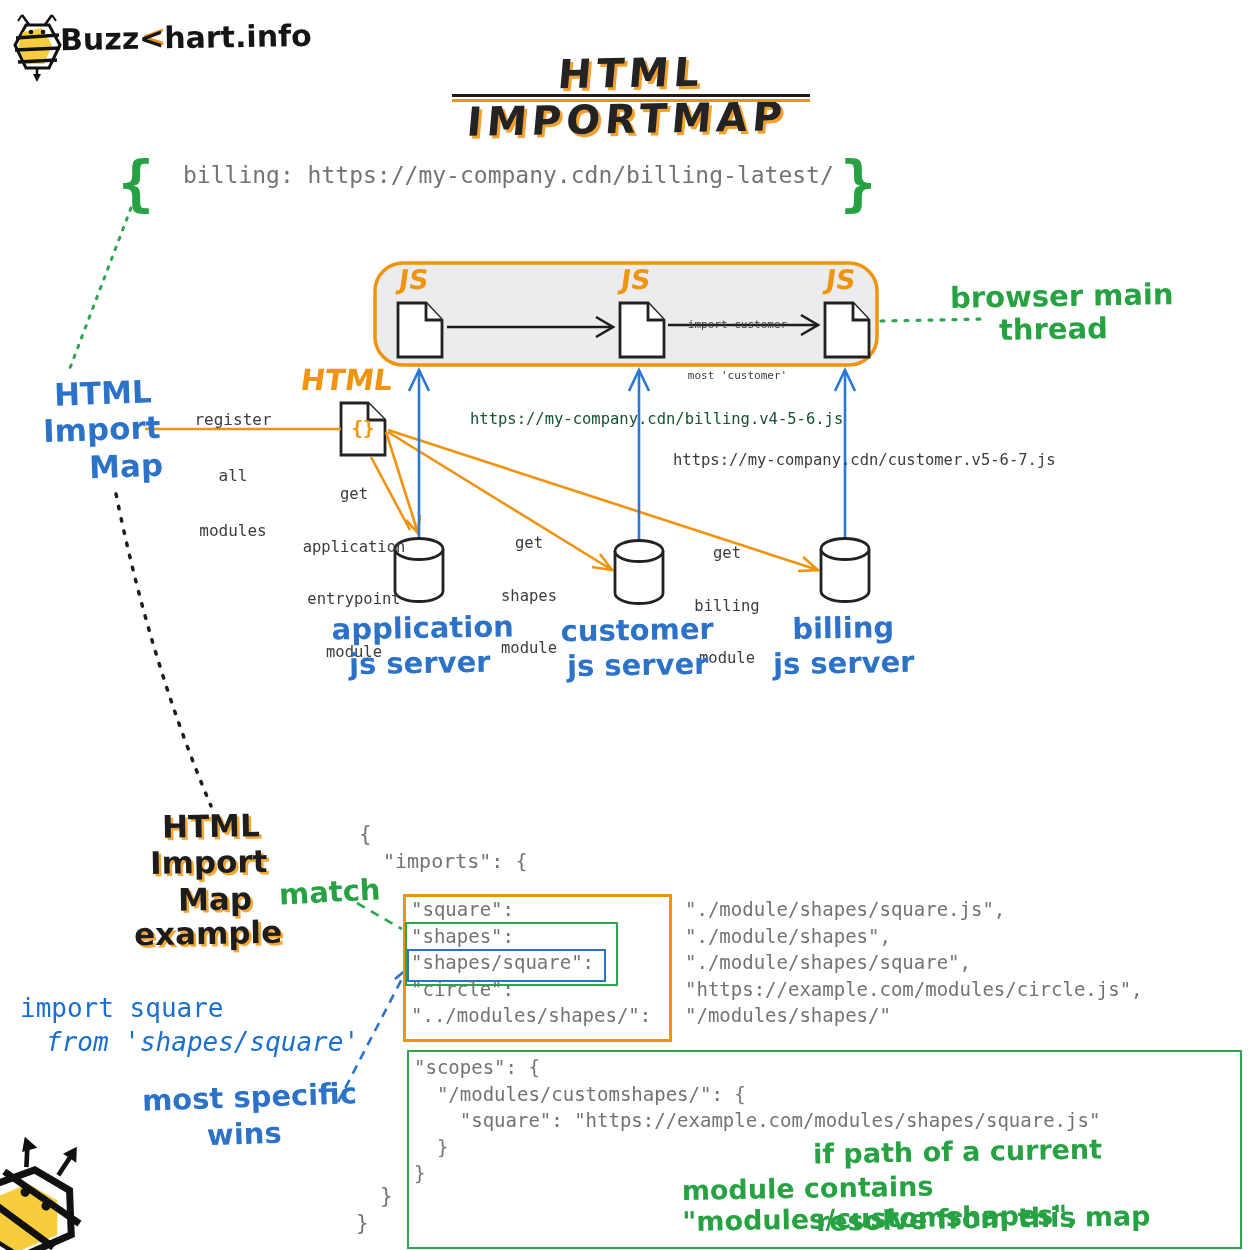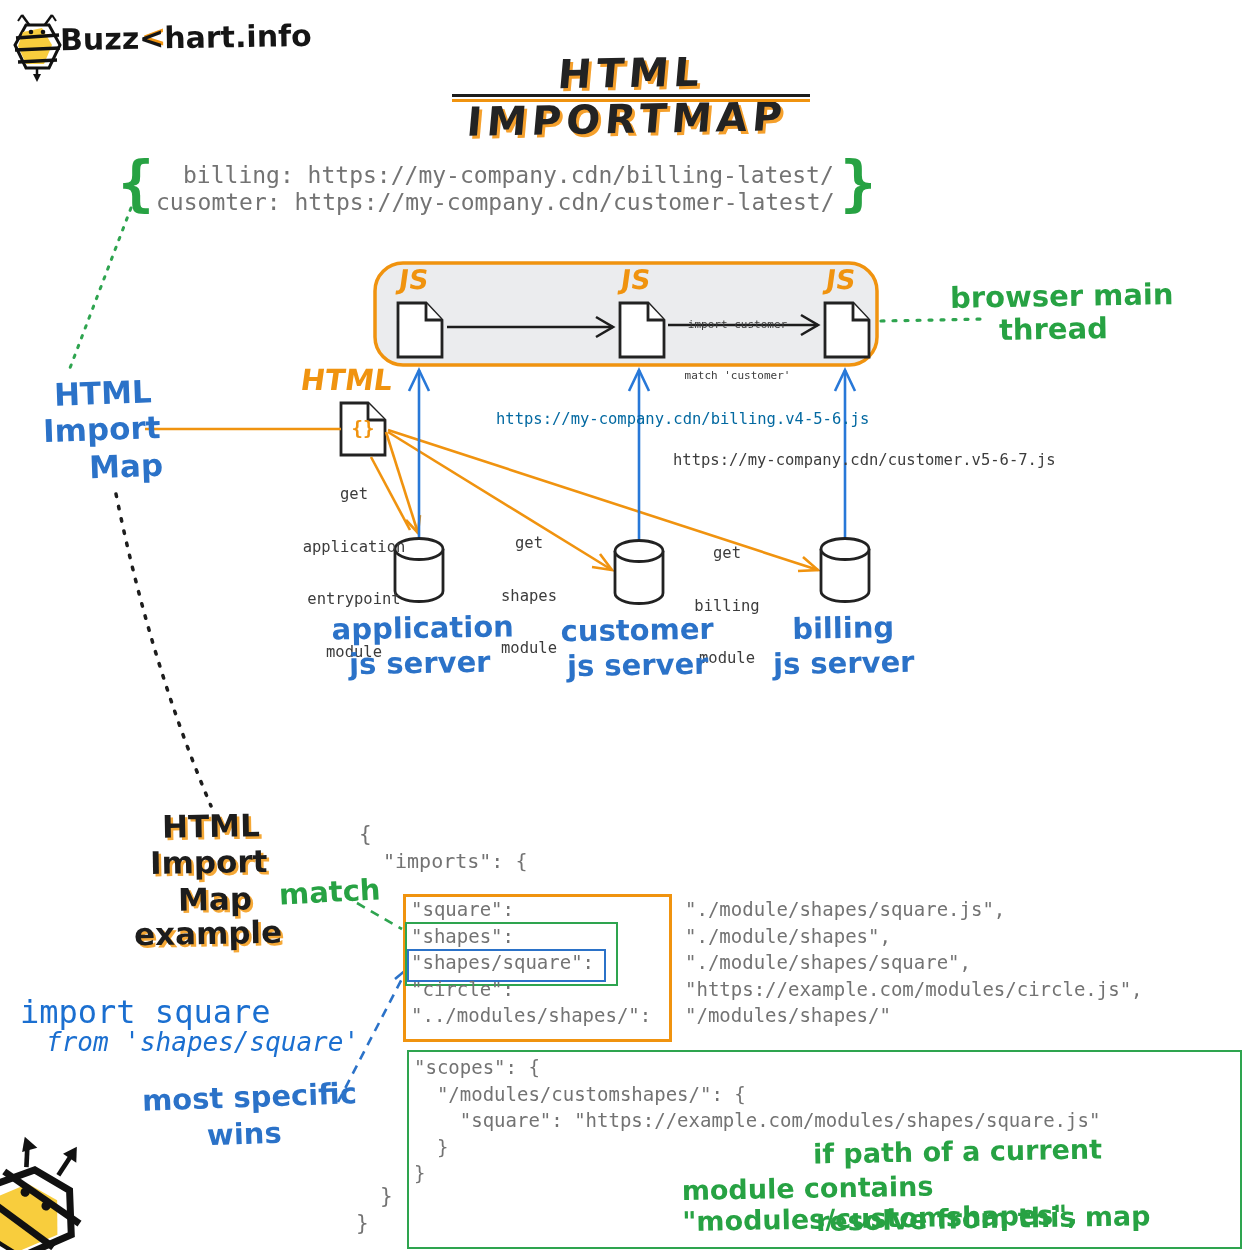--- a/index.html
+++ b/index.html
@@ -146,51 +146,55 @@
 
   <div class="abs hand" style="left:60px;top:20px;font-size:30px;color:#151515;transform:rotate(-1deg);">
     <span>Buzz</span><span style="text-shadow:2px -2px 0 #f0930f;">&lt;</span><span>hart.info</span>
   </div>
 
   <div class="abs title center" style="left:429px;top:50px;width:400px;">HTML IMPORTMAP</div>
   <div class="abs underline2" style="left:452px;top:94px;width:358px;"></div>
 
   <div class="abs brace green" style="left:118px;top:148px;font-size:60px;">{</div>
   <div class="abs mono" style="left:183px;top:162px;font-size:23px;">billing: https://my-company.cdn/billing-latest/</div>
-  <div class="abs mono" style="left:156px;top:189px;font-size:23px;">cusomter: https://my-company.cdn/customer-latest/</div>
   <div class="abs brace green" style="left:840px;top:148px;font-size:60px;">}</div>
 
   <div class="abs hand orange" style="left:399px;top:264px;font-size:27px;transform:skewX(-8deg);">JS</div>
   <div class="abs hand orange" style="left:621px;top:264px;font-size:27px;transform:skewX(-8deg);">JS</div>
   <div class="abs hand orange" style="left:826px;top:264px;font-size:27px;transform:skewX(-8deg);">JS</div>
 
   <div class="abs mono center" style="left:660px;top:282px;width:155px;font-size:11px;line-height:17px;color:#3c3c3c;">
     <div>import customer</div>
-    <div>match 'customer'</div>
+    <div>most 'customer'</div>
   </div>
 
   <div class="abs hand green" style="left:950px;top:279px;font-size:29px;transform:rotate(-1deg);">browser main</div>
   <div class="abs hand green" style="left:999px;top:312px;font-size:29px;transform:rotate(-1deg);">thread</div>
 
   <div class="abs hand blue" style="left:54px;top:375px;font-size:31px;transform:rotate(-2deg);">HTML</div>
   <div class="abs hand blue" style="left:43px;top:411px;font-size:31px;transform:rotate(-2deg);">Import</div>
   <div class="abs hand blue" style="left:89px;top:448px;font-size:31px;transform:rotate(-2deg);">Map</div>
 
+  <div class="abs mono center" style="left:183px;top:374px;width:100px;font-size:16px;line-height:18.5px;color:#3c3c3c;">
+    <div>register</div>
+    <div>all</div>
+    <div>modules</div>
+  </div>
 
   <div class="abs hand orange" style="left:301px;top:363px;font-size:29px;transform:skewX(-8deg);">HTML</div>
   <div class="abs mono orange center" style="left:348px;top:417px;width:30px;font-size:19px;font-weight:bold;">{}</div>
 
   <div class="abs mono center" style="left:298px;top:451px;width:112px;font-size:15.5px;line-height:17.5px;color:#3c3c3c;">
     <div>get</div>
     <div>application</div>
     <div>entrypoint</div>
     <div>module</div>
   </div>
 
-  <div class="abs mono" style="left:496px;top:410px;font-size:15.5px;color:#0369a1;">https://my-company.cdn/billing.v4-5-6.js</div>
+  <div class="abs mono" style="left:470px;top:410px;font-size:15.5px;color:#14532d;">https://my-company.cdn/billing.v4-5-6.js</div>
   <div class="abs mono" style="left:673px;top:451px;font-size:15.5px;color:#3c3c3c;">https://my-company.cdn/customer.v5-6-7.js</div>
 
   <div class="abs mono center" style="left:474px;top:500px;width:110px;font-size:15.5px;line-height:17.5px;color:#3c3c3c;">
     <div>get</div>
     <div>shapes</div>
     <div>module</div>
   </div>
   <div class="abs mono center" style="left:672px;top:510px;width:110px;font-size:15.5px;line-height:17.5px;color:#3c3c3c;">
     <div>get</div>
     <div>billing</div>
@@ -229,21 +233,21 @@
   <div class="abs mono" style="left:411px;top:951px;font-size:19px;">"shapes/square":</div>
   <div class="abs mono" style="left:411px;top:978px;font-size:19px;">"circle":</div>
   <div class="abs mono" style="left:411px;top:1004px;font-size:19px;">"../modules/shapes/":</div>
 
   <div class="abs mono" style="left:685px;top:898px;font-size:19px;">"./module/shapes/square.js",</div>
   <div class="abs mono" style="left:685px;top:925px;font-size:19px;">"./module/shapes",</div>
   <div class="abs mono" style="left:685px;top:951px;font-size:19px;">"./module/shapes/square",</div>
   <div class="abs mono" style="left:685px;top:978px;font-size:19px;">"https://example.com/modules/circle.js",</div>
   <div class="abs mono" style="left:685px;top:1004px;font-size:19px;">"/modules/shapes/"</div>
 
-  <div class="abs mono codeblue" style="left:20px;top:993px;font-size:32px;">import square</div>
+  <div class="abs mono codeblue" style="left:20px;top:993px;font-size:26px;">import square</div>
   <div class="abs mono codeblue" style="left:46px;top:1027px;font-size:26px;font-style:italic;">from 'shapes/square'</div>
 
   <div class="abs hand blue" style="left:142px;top:1080px;font-size:29px;transform:rotate(-2deg);">most specific</div>
   <div class="abs hand blue" style="left:207px;top:1117px;font-size:29px;transform:rotate(-2deg);">wins</div>
 
   <div class="abs gbox" style="left:407px;top:1050px;width:831px;height:195px;"></div>
   <div class="abs mono" style="left:414px;top:1056px;font-size:19px;">"scopes": {</div>
   <div class="abs mono" style="left:414px;top:1083px;font-size:19px;">  "/modules/customshapes/": {</div>
   <div class="abs mono" style="left:414px;top:1109px;font-size:19px;">    "square": "https://example.com/modules/shapes/square.js"</div>
   <div class="abs mono" style="left:414px;top:1136px;font-size:19px;">  }</div>

